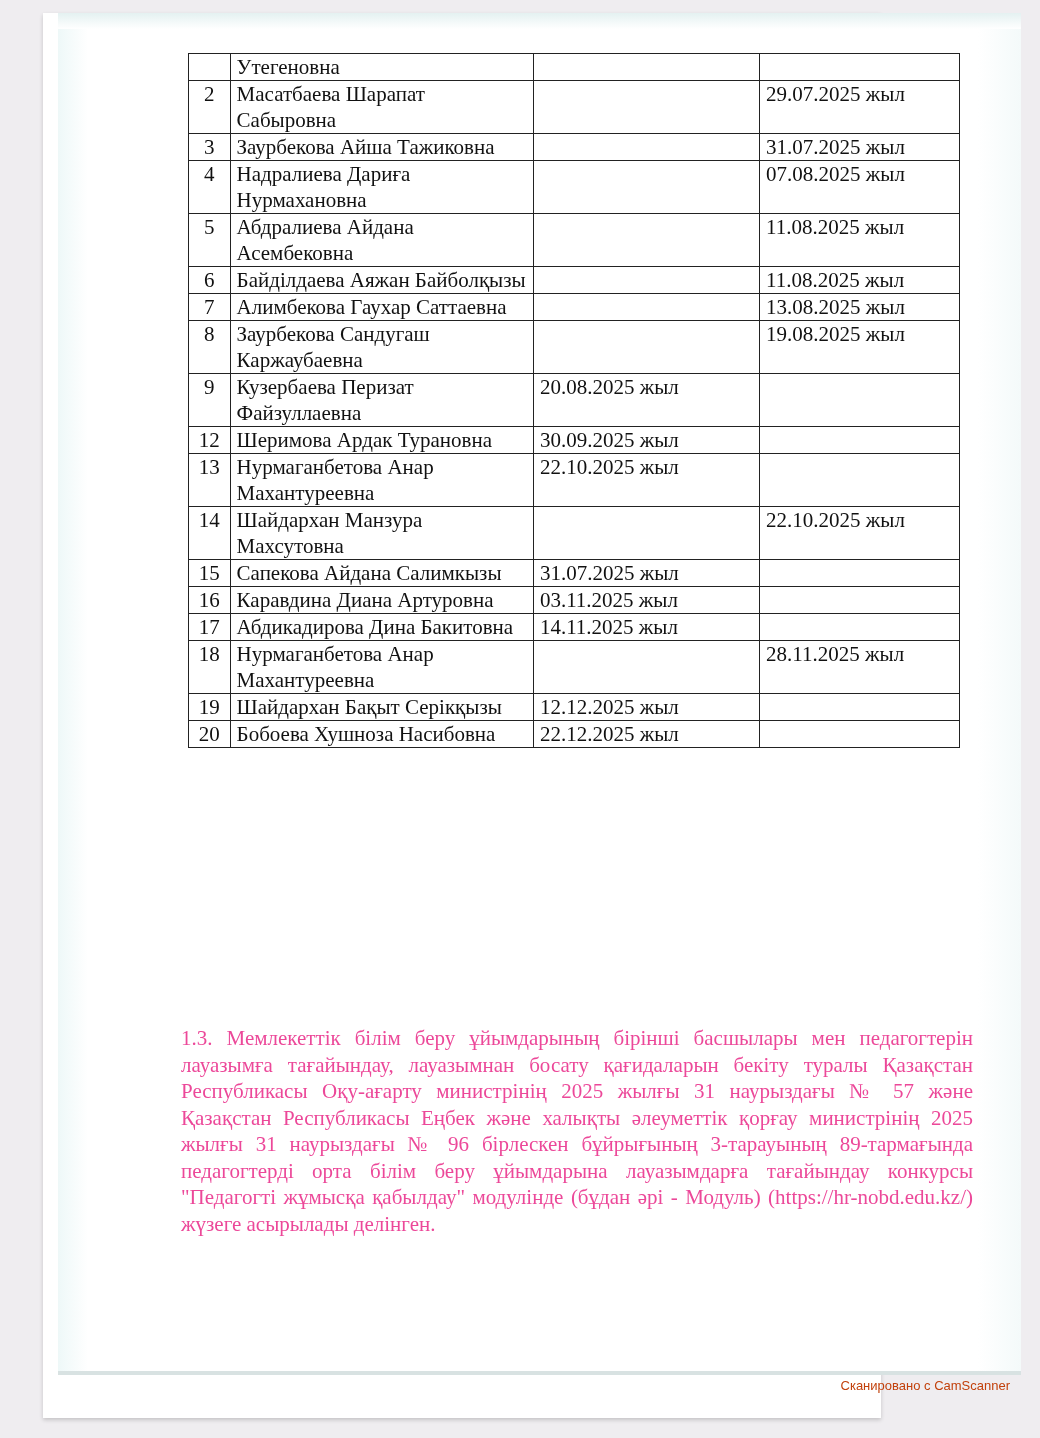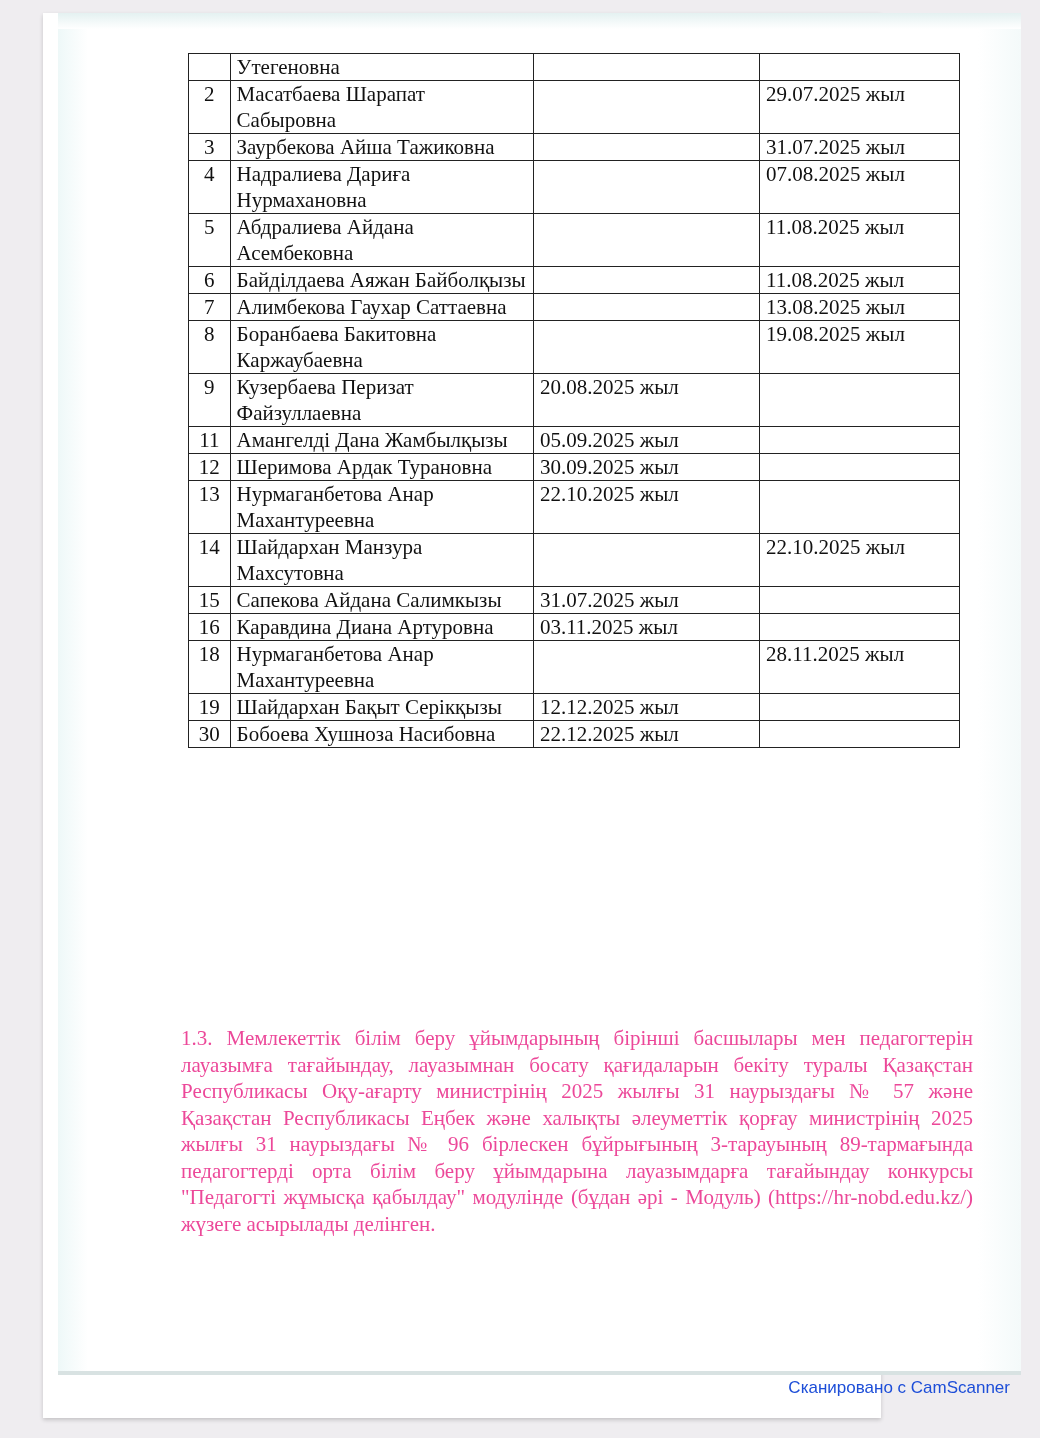--- a/index.html
+++ b/index.html
@@ -46,21 +46,21 @@
     td.d2 { width: 184px; margin-left: 28px; }
     .para {
       position: absolute; left: 138px; top: 1012px;
       width: 792px;
       font-size: 21px; line-height: 26.5px; color: #ec4899;
       text-align: justify;
     }
     .watermark {
       position: absolute; right: 30px; top: 1378px;
       font-family: "Liberation Sans", sans-serif;
-      font-size: 17px; color: #1d4ed8;
+      font-size: 13px; color: #c2410c;
     }
   </style>
 </head>
 <body>
 
 <div class="sheet">
   <div class="scan"></div>
   <div class="scan-top"></div>
   <div class="scan-bottom"></div>
 
@@ -103,34 +103,28 @@
           <td class="d2">11.08.2025 жыл</td>
         </tr>
         <tr>
           <td class="num">7</td>
           <td class="name">Алимбекова Гаухар Саттаевна</td>
           <td class="d1"></td>
           <td class="d2">13.08.2025 жыл</td>
         </tr>
         <tr>
           <td class="num">8</td>
-          <td class="name">Боранбаева Бакитовна Каржаубаевна</td>
+          <td class="name">Заурбекова Сандугаш Каржаубаевна</td>
           <td class="d1"></td>
           <td class="d2">19.08.2025 жыл</td>
         </tr>
         <tr>
           <td class="num">9</td>
           <td class="name">Кузербаева Перизат Файзуллаевна</td>
           <td class="d1">20.08.2025 жыл</td>
-          <td class="d2"></td>
-        </tr>
-        <tr>
-          <td class="num">11</td>
-          <td class="name">Амангелді Дана Жамбылқызы</td>
-          <td class="d1">05.09.2025 жыл</td>
           <td class="d2"></td>
         </tr>
         <tr>
           <td class="num">12</td>
           <td class="name">Шеримова Ардак Турановна</td>
           <td class="d1">30.09.2025 жыл</td>
           <td class="d2"></td>
         </tr>
         <tr>
           <td class="num">13</td>
@@ -150,33 +144,39 @@
           <td class="d1">31.07.2025 жыл</td>
           <td class="d2"></td>
         </tr>
         <tr>
           <td class="num">16</td>
           <td class="name">Каравдина Диана Артуровна</td>
           <td class="d1">03.11.2025 жыл</td>
           <td class="d2"></td>
         </tr>
         <tr>
+          <td class="num">17</td>
+          <td class="name">Абдикадирова Дина Бакитовна</td>
+          <td class="d1">14.11.2025 жыл</td>
+          <td class="d2"></td>
+        </tr>
+        <tr>
           <td class="num">18</td>
           <td class="name">Нурмаганбетова Анар Махантуреевна</td>
           <td class="d1"></td>
           <td class="d2">28.11.2025 жыл</td>
         </tr>
         <tr>
           <td class="num">19</td>
           <td class="name">Шайдархан Бақыт Серікқызы</td>
           <td class="d1">12.12.2025 жыл</td>
           <td class="d2"></td>
         </tr>
         <tr>
-          <td class="num">30</td>
+          <td class="num">20</td>
           <td class="name">Бобоева Хушноза Насибовна</td>
           <td class="d1">22.12.2025 жыл</td>
           <td class="d2"></td>
         </tr>
       </tbody>
   </table>
 
   <div class="para">1.3. Мемлекеттік білім беру ұйымдарының бірінші басшылары мен педагогтерін лауазымға тағайындау, лауазымнан босату қағидаларын бекіту туралы Қазақстан Республикасы Оқу-ағарту министрінің 2025 жылғы 31 наурыздағы № 57 және Қазақстан Республикасы Еңбек және халықты әлеуметтік қорғау министрінің 2025 жылғы 31 наурыздағы № 96 бірлескен бұйрығының 3-тарауының 89-тармағында педагогтерді орта білім беру ұйымдарына лауазымдарға тағайындау конкурсы "Педагогті жұмысқа қабылдау" модулінде (бұдан әрі - Модуль) (https://hr-nobd.edu.kz/) жүзеге асырылады делінген.</div>
 </div>
 

